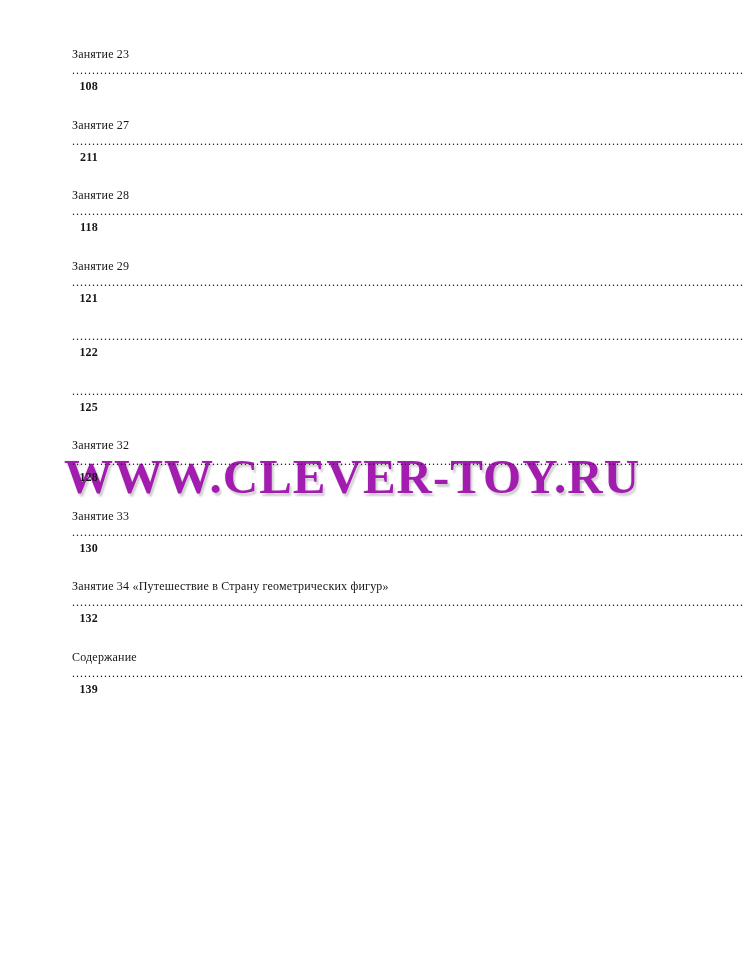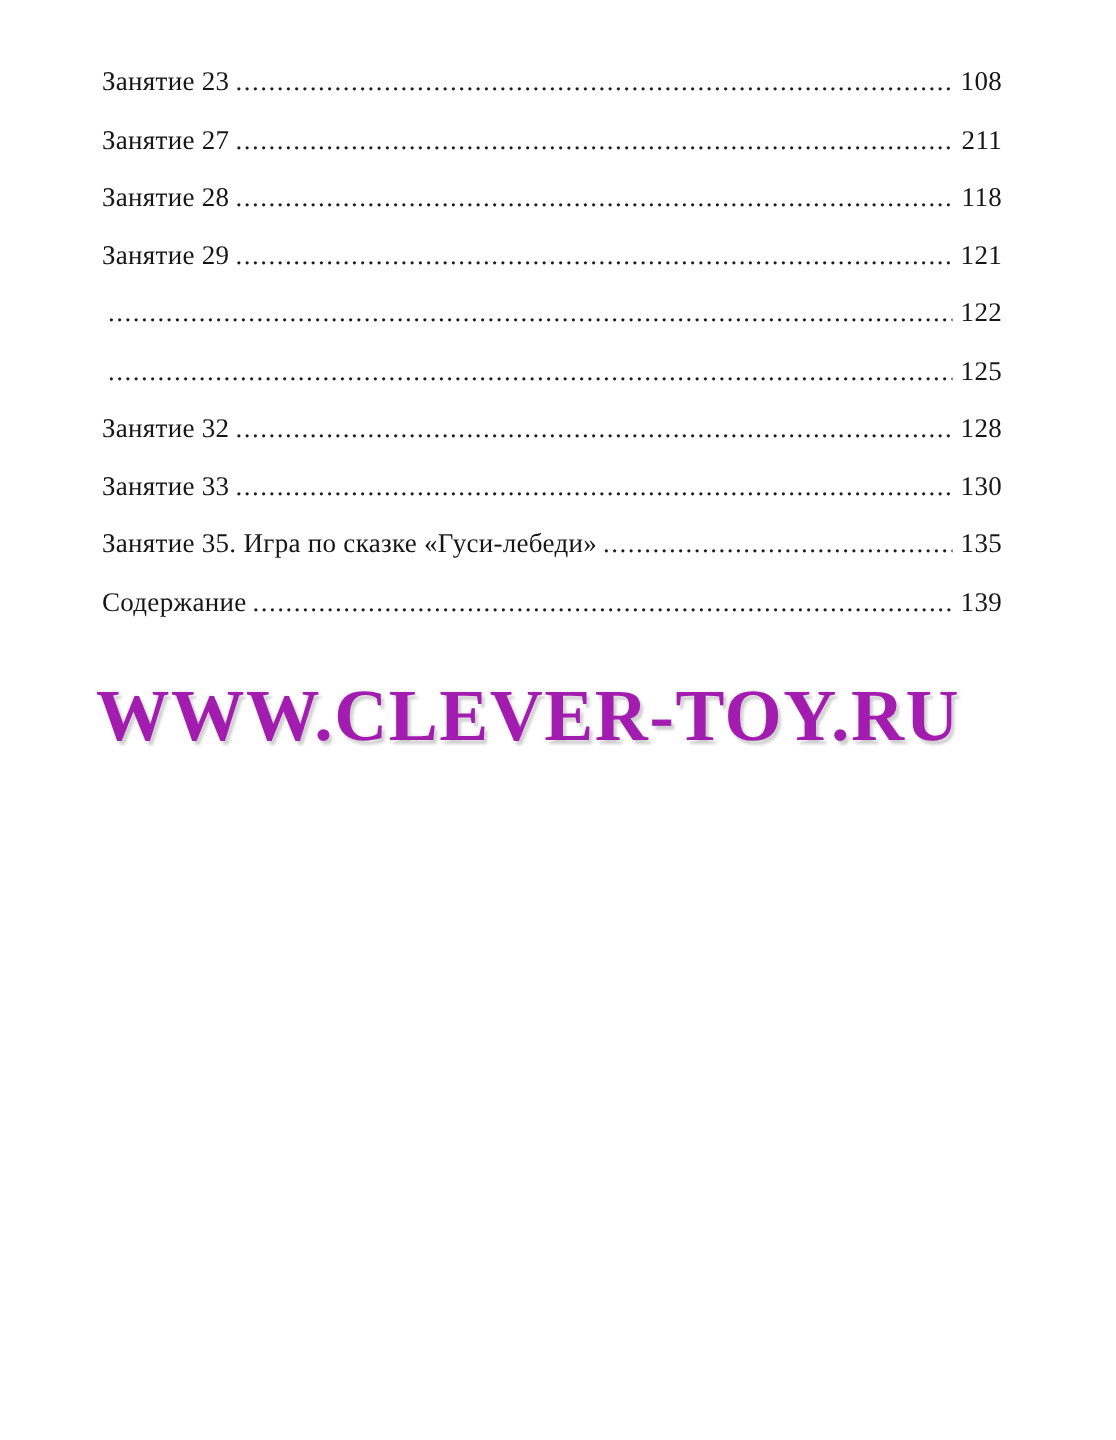--- a/index.html
+++ b/index.html
@@ -19,42 +19,45 @@
   .toc {
     position: relative;
     z-index: 2;
     padding: 46px 76px 0 68px; 
   }
   .toc-row {
     display: flex;
     align-items: baseline;
     line-height: 16px;
     margin-bottom: 22.5px;
-    font-size: 18px;
+    font-size: 12px;
     letter-spacing: 0.2px;
+    flex-direction: column;
   }
   .toc-label {
     white-space: nowrap;
     flex: 0 0 auto;
   }
   .toc-dots {
     flex: 1 1 auto;
     overflow: hidden;
     white-space: nowrap;
     margin: 0 5px 0 4px;
     letter-spacing: 1px;
     color: #1c1c1c;
   }
   .toc-dots::after {
     content: "..............................................................................................................................................................................";
   }
   .toc-page {
     flex: 0 0 auto;
     white-space: nowrap;
+    text-align: right;
     min-width: 26px;
+    font-weight: bold;
   }
   .watermark {
     position: absolute;
     z-index: 1;
     left: 64px;
     top: 449px;
     width: 616px;
     text-align: left;
     font-family: Liberation Serif, serif;
     font-weight: bold;
@@ -117,26 +120,26 @@
     <span class="toc-dots"></span>
     <span class="toc-page">128</span>
   </div>
 
   <div class="toc-row">
     <span class="toc-label">Занятие 33</span>
     <span class="toc-dots"></span>
     <span class="toc-page">130</span>
   </div>
 
+  <div class="toc-row">
+    <span class="toc-label">Занятие 34 «Путешествие в Страну геометрических фигур»</span>
+    <span class="toc-dots"></span>
+    <span class="toc-page">132</span>
+  </div>
 
-  <div class="toc-row">
-    <span class="toc-label">Занятие 35. Игра по сказке «Гуси-лебеди»</span>
-    <span class="toc-dots"></span>
-    <span class="toc-page">135</span>
-  </div>
 
   <div class="toc-row">
     <span class="toc-label">Содержание</span>
     <span class="toc-dots"></span>
     <span class="toc-page">139</span>
   </div>
 </div>
 </div>
 
 </body></html>

